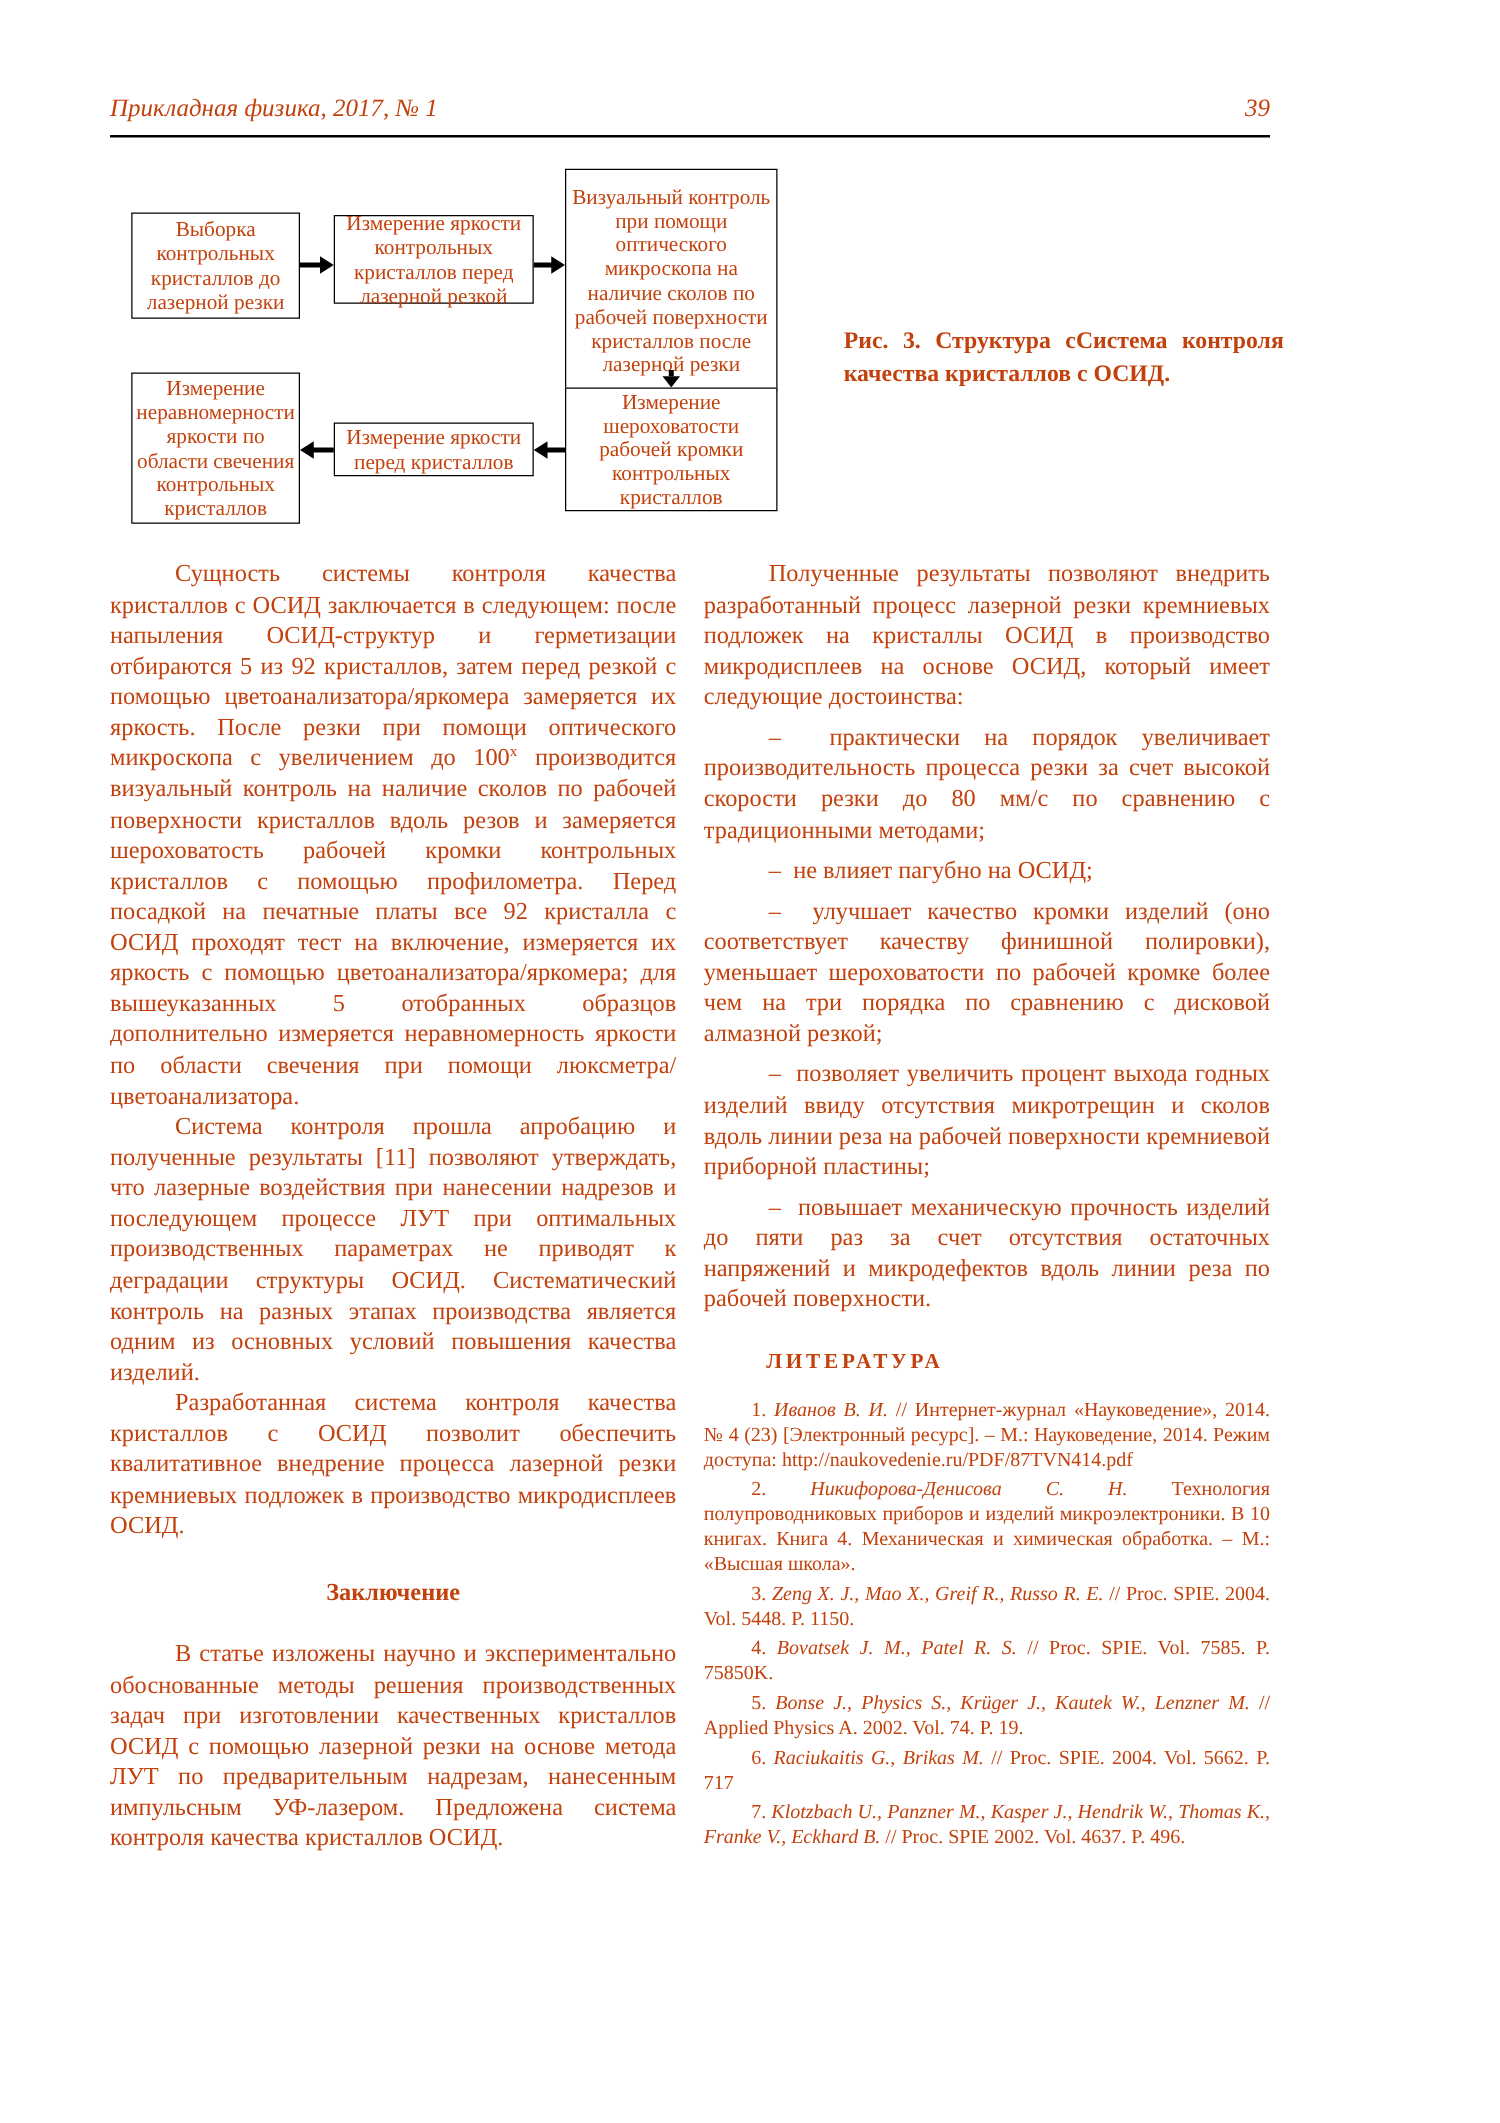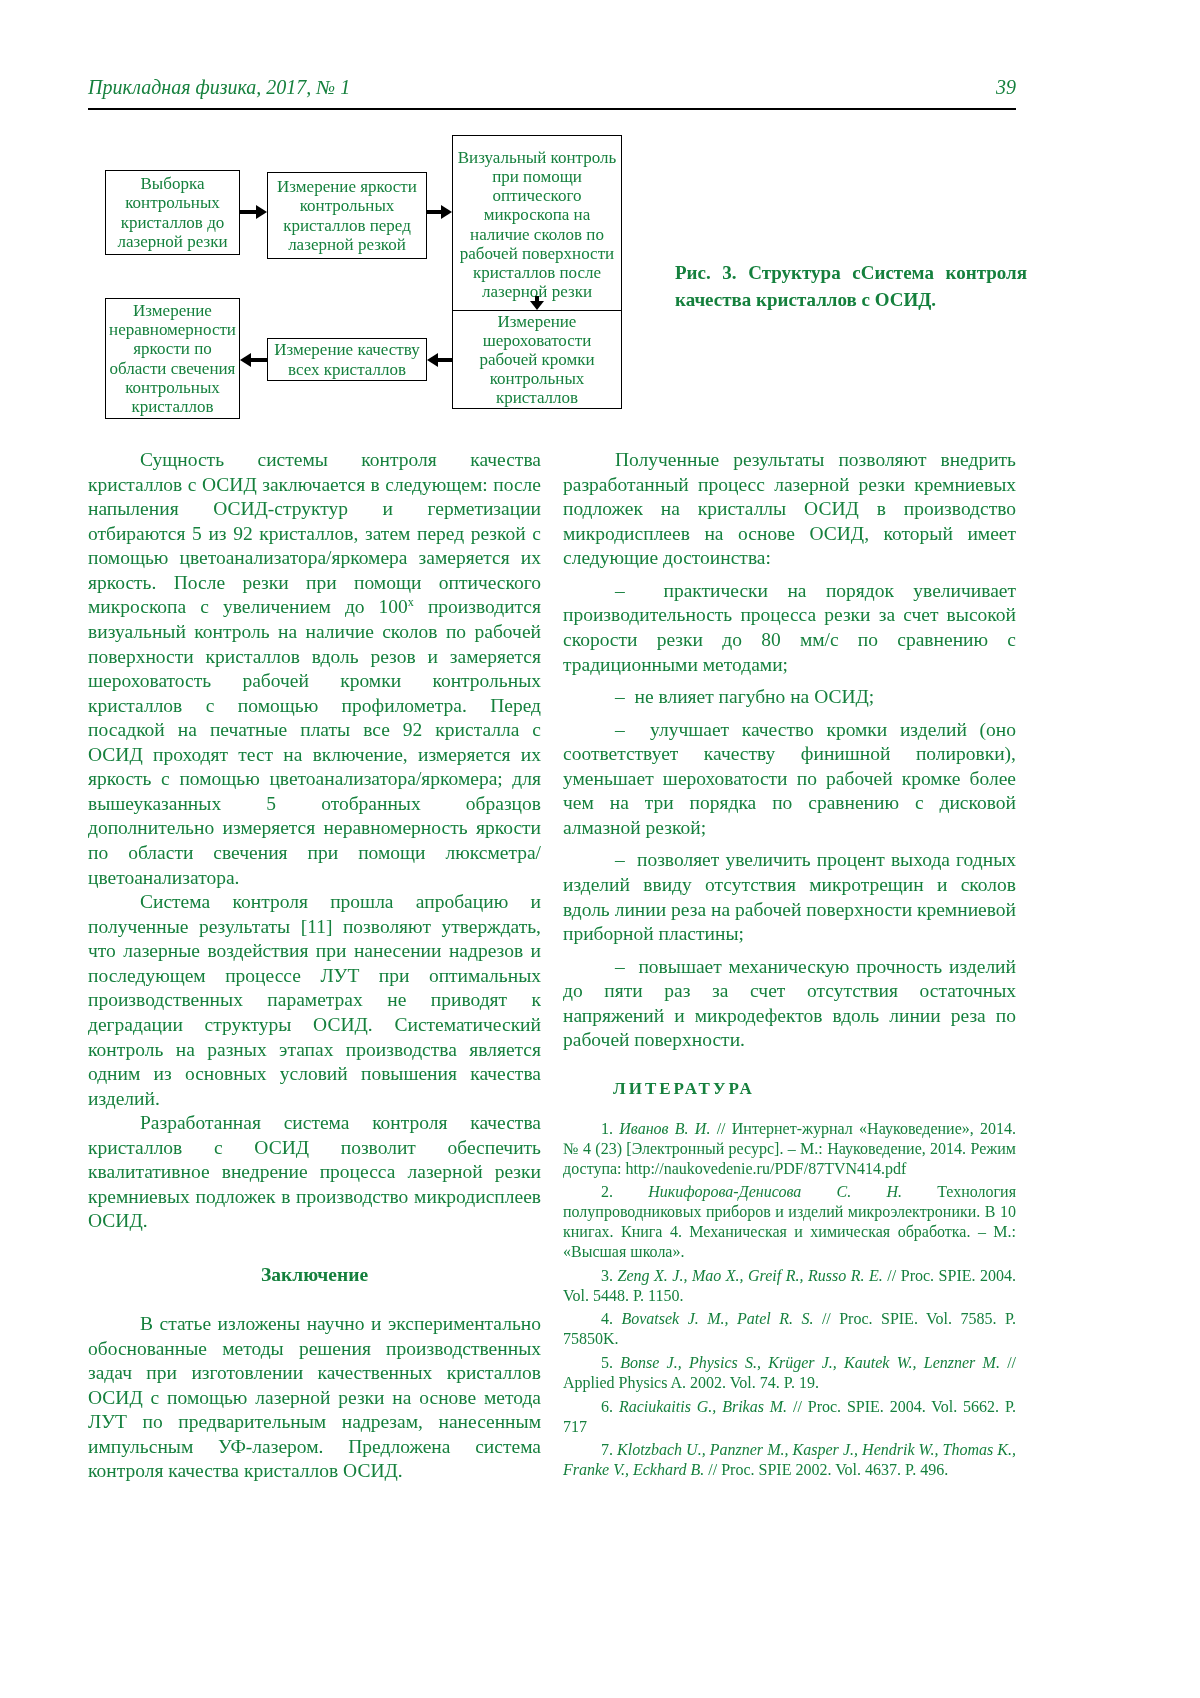--- a/index.html
+++ b/index.html
@@ -2,21 +2,21 @@
 <html lang="ru"><head>
 <meta charset="utf-8">
 <style>
   html, body { margin: 0; padding: 0; background: #ffffff; }
   .page {
     position: relative;
     width: 1200px;
     height: 1698px;
     box-sizing: border-box;
     background: #ffffff;
-    color: #15803d;
+    color: #c2410c;
     font-family: "Liberation Serif", serif;
     padding: 76px 184px 0 88px;
     overflow: hidden;
   }
   .page-header {
     display: flex;
     justify-content: space-between;
     align-items: baseline;
     font-style: italic;
     font-size: 20px;
@@ -121,24 +121,24 @@
 <div class="page">
 
   <div class="page-header">
     <span>Прикладная физика, 2017, № 1</span>
     <span>39</span>
   </div>
   <div class="header-rule"></div>
 
   <div class="diagram">
     <div class="fbox" style="left:17px; top:40px; width:135px; height:85px;">Выборка контрольных кристаллов до лазерной резки</div>
-    <div class="fbox" style="left:179px; top:42px; width:160px; height:87px;">Измерение яркости контрольных кристаллов перед лазерной резкой</div>
+    <div class="fbox" style="left:179px; top:42px; width:160px; height:71px;">Измерение яркости контрольных кристаллов перед лазерной резкой</div>
     <div class="fbox" style="left:364px; top:5px; width:170px; height:179px;">Визуальный контроль при помощи оптического микроскопа на наличие сколов по рабочей поверхности кристаллов после лазерной резки</div>
     <div class="fbox" style="left:364px; top:180px; width:170px; height:99px;">Измерение шероховатости рабочей кромки контрольных кристаллов</div>
-    <div class="fbox" style="left:179px; top:208px; width:160px; height:43px;">Измерение качеству всех кристаллов</div>
+    <div class="fbox" style="left:179px; top:208px; width:160px; height:43px;">Измерение яркости перед кристаллов</div>
     <div class="fbox" style="left:17px; top:168px; width:135px; height:121px;">Измерение неравномерности яркости по области свечения контрольных кристаллов</div>
 
     <div class="harrow right" style="left:152px; top:80px; width:17px;"></div>
     <div class="harrow right" style="left:339px; top:80px; width:15px;"></div>
     <div class="varrow" style="left:447px; top:166px; height:5px;"></div>
     <div class="harrow left" style="left:349px; top:228px; width:15px;"></div>
     <div class="harrow left" style="left:162px; top:228px; width:17px;"></div>
 
     <div class="fig-caption">Рис. 3. Структура сСистема контроля качества кристаллов с ОСИД.</div>
   </div>

